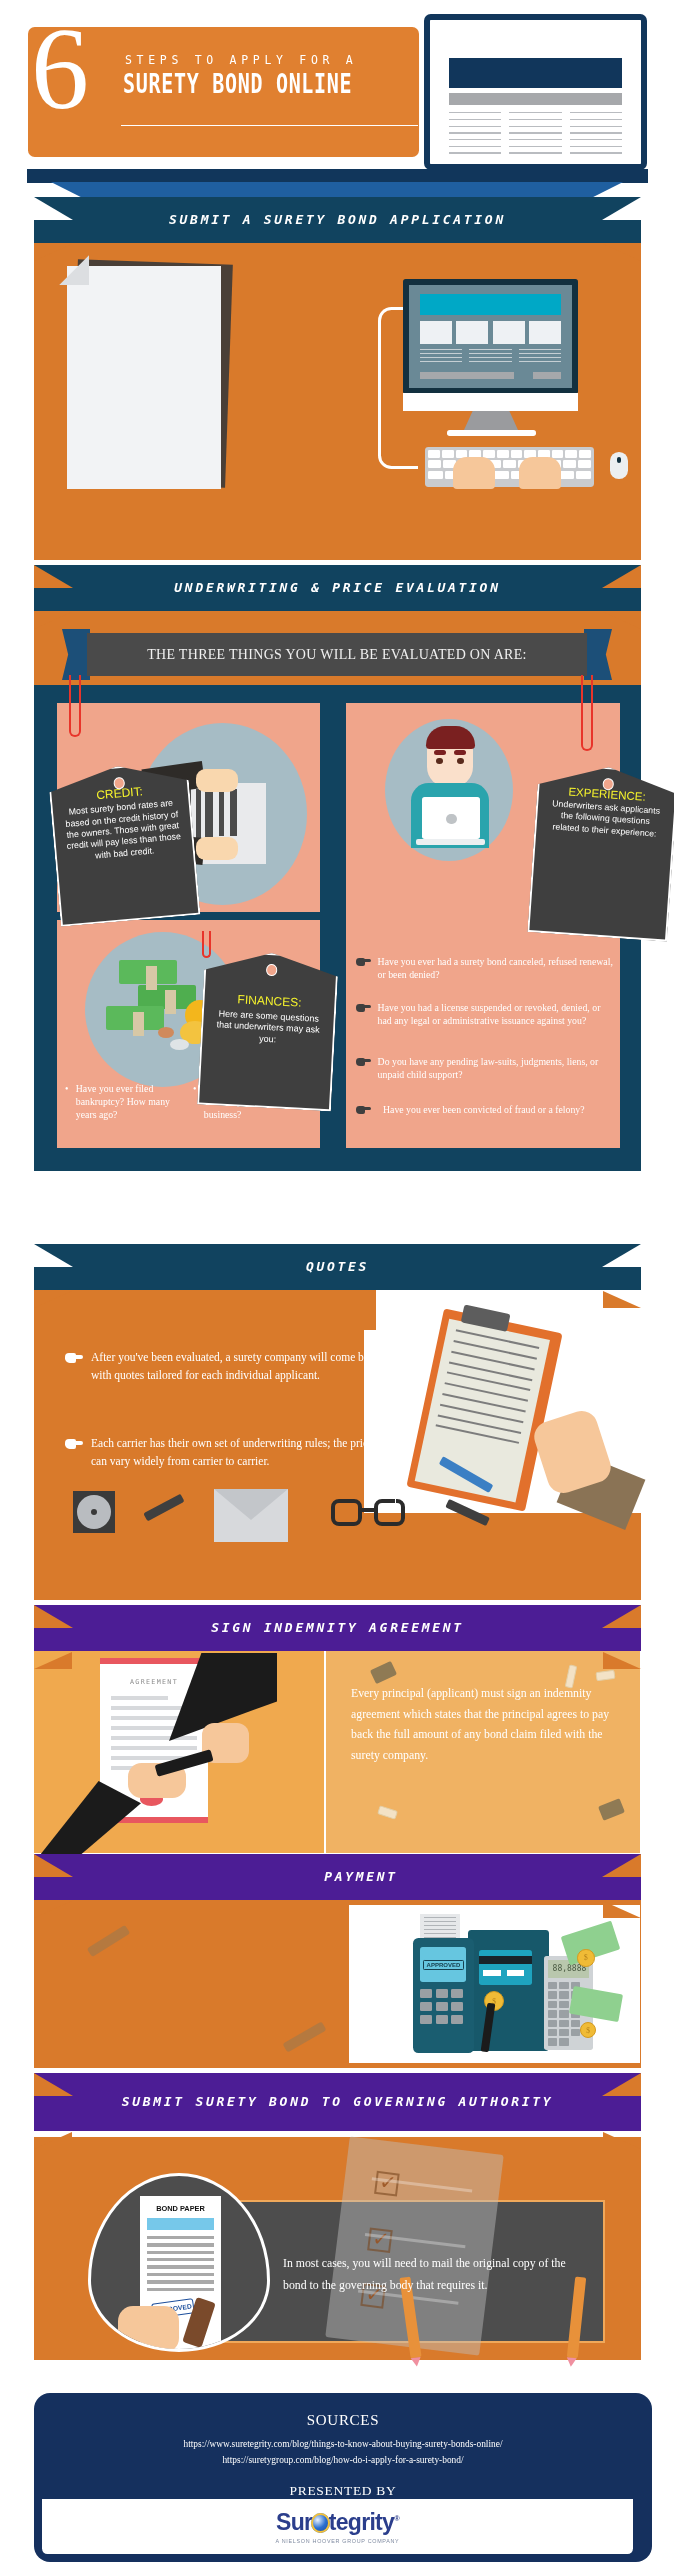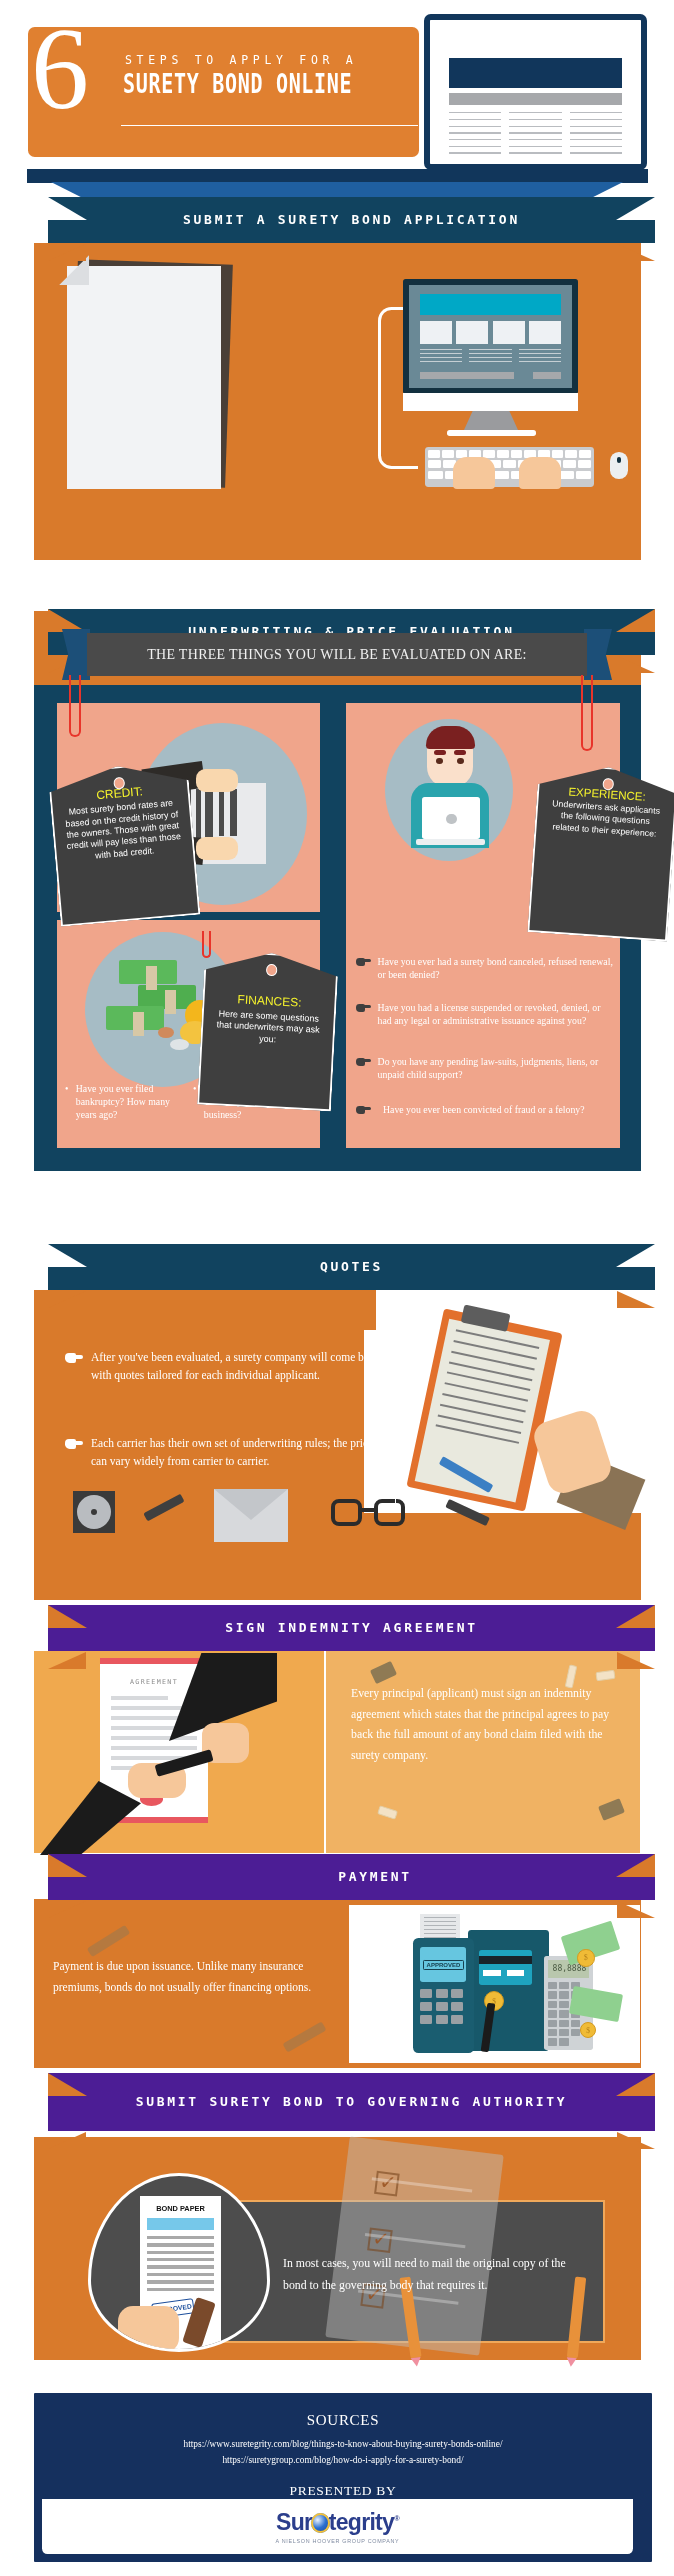--- a/index.html
+++ b/index.html
@@ -6,25 +6,26 @@
   html, body { background: #ffffff; }
   body {
     width: 675px; height: 2576px;
     font-family: "Liberation Serif", serif;
     position: relative; overflow: hidden;
   }
   .page { position: relative; width: 675px; height: 2576px; background:#fff; }
 
   
   .banner {
-    position: absolute; left: 48px; width: 607px;
+    position: absolute; left: 34px; width: 607px;
     background: #11435f;
     display: flex; align-items: center; justify-content: center;
     text-align: left;
     z-index: 6;
+    font-style: italic;
   }
   .banner.dark { background:#4c1d95; }
   .banner .btxt {
     font-family: "DejaVu Sans Mono", monospace;
     color: #ffffff; font-weight: 700; letter-spacing: 2.7px;
     font-size: 13px; line-height: 1.35; padding: 0 81px;
   }
   
   .banner:before, .banner:after{
     content:""; position:absolute; top:0; width:0; height:0;
@@ -108,21 +109,21 @@
   .keyboard .row span{ flex:1; height:8px; background:#fff; border-radius:1.3px;}
   .hands{ position:absolute; left:453px; top:457px; width:108px; height:34px; z-index:4;}
   .hand{ position:absolute; width:42px; height:32px; background:#f6c79a; border-radius:13.5px 13.5px 4px 4px;}
   .hand.l{ left:0; } .hand.r{ right:0; }
   .mouse{ position:absolute; left:610px; top:452px; width:17.5px; height:27px; background:#eceff1; border-radius:8.8px; z-index:3;}
   .mouse i{ position:absolute; left:6.7px; top:5.4px; width:4px; height:6px; background:#11303f; border-radius:2px;}
   .cord{ position:absolute; left:378px; top:307px; width:40px; height:162px; border:3.4px solid #fff;
     border-right:none; border-top-left-radius:13.5px; border-bottom-left-radius:13.5px; z-index:2;}
 
   
-  #step2-banner{ top:565px; height:46px;margin-top:44px; }
+  #step2-banner{ top:565px; height:46px; }
   #step2-body{ position:absolute; left:34px; top:611px; width:607px; height:74px; background:#d97a2b;}
   .ribbon{ position:absolute; left:47px; top:633px; width:580px; height:49px; z-index:7;}
   .ribbon .mid{ position:absolute; left:40px; right:40px; top:0; height:43px; background:#4a4a4a;
     display:flex; align-items:center; justify-content:center;}
   .ribbon .mid span{ color:#f0f0f0; font-size:14px; letter-spacing:0.3px; }
   .ribbon .end{ position:absolute; top:-4px; width:28px; height:51px; background:#1c4f78;}
   .ribbon .end.l{ left:15px; clip-path: polygon(0 0,100% 0,100% 100%,0 100%,22% 50%);}
   .ribbon .end.r{ right:15px; clip-path: polygon(0 0,100% 0,78% 50%,100% 100%,0 100%);}
   .tagstr{ position:absolute; width:2.7px; background:transparent; border:2px solid #e8342a;
     border-radius:0 0 27px 27px; border-top:none; z-index:8;}
@@ -255,21 +256,21 @@
     transform: rotate(7deg); border-radius:2.7px;}
   .notepad i{ position:absolute; left:27px; width:101px; height:2.7px; background:rgba(255,255,255,.3);}
   .chk{ position:absolute; left:31px; width:23px; height:23px; border:2px solid rgba(120,70,30,.6);}
   .chk:after{ content:"✓"; position:absolute; left:2px; top:-4px; color:rgba(150,80,30,.85); font-size:20px;}
   .pencilobj{ position:absolute; width:10.8px; height:81px; background:#e8913a; border-radius:2px;}
   .pencilobj:after{ content:""; position:absolute; left:0; bottom:-9.4px; border-left:5.4px solid transparent;
     border-right:5.4px solid transparent; border-top:9.4px solid #f090a0;}
 
   
   #footer{ position:absolute; left:34px; top:2393px; width:618px; height:169px; background:#15305e;
-    border-radius:1px; }
+    border-radius:16px; }
   #footer h3{ text-align:center; color:#fff; font-size:15px; letter-spacing:0.7px;
     font-weight:400; padding-top:19px;}
   #footer .src{ text-align:center; color:#fff; font-size:9.4px; line-height:1.65; padding-top:8px;}
   #footer h4{ text-align:center; color:#fff; font-size:13.5px; letter-spacing:0.7px; font-weight:400; padding-top:15px;}
   .logobox{ position:absolute; left:8px; bottom:8px; width:591px; height:55px; background:#fff;
     border-radius:0 0 5.4px 5.4px; display:flex; flex-direction:column; align-items:center; justify-content:center;}
   .logo-word{ font-family:"Liberation Sans", sans-serif; font-weight:700; font-size:23px; color:#2b3e8c;
     letter-spacing:-0.7px; position:relative;}
   .logo-word .orb{ display:inline-block; width:19px; height:20px; border-radius:50%;
     background: radial-gradient(circle at 35% 35%, #eaf3ff 0%, #2b6fd0 45%, #1b3f8c 100%);
@@ -612,21 +613,20 @@
     <i style="left:378px; top:1808px; width:19px; height:9.4px; background:#f3e2c6; border:1.3px solid #e2cfa8; transform:rotate(18deg);"></i>
     <i style="left:600px; top:1802px; width:23px; height:15px; background:#8f7a54; transform:rotate(-22deg);"></i>
   </div>
 
   <div class="banner dark" id="step5-banner">
     <div class="btxt">PAYMENT</div>
     <div class="tail"></div>
   </div>
   <div id="step5-body"></div>
   <div class="torn"></div>
-  <div class="s5text">Payment is due upon issuance. Unlike many insurance premiums, bonds do not usually offer financing options.</div>
 
   <div class="receipt">
       <i></i>
       <i></i>
       <i></i>
       <i></i>
       <i></i>
       <i></i>
     </div>
   <div class="wallet">

